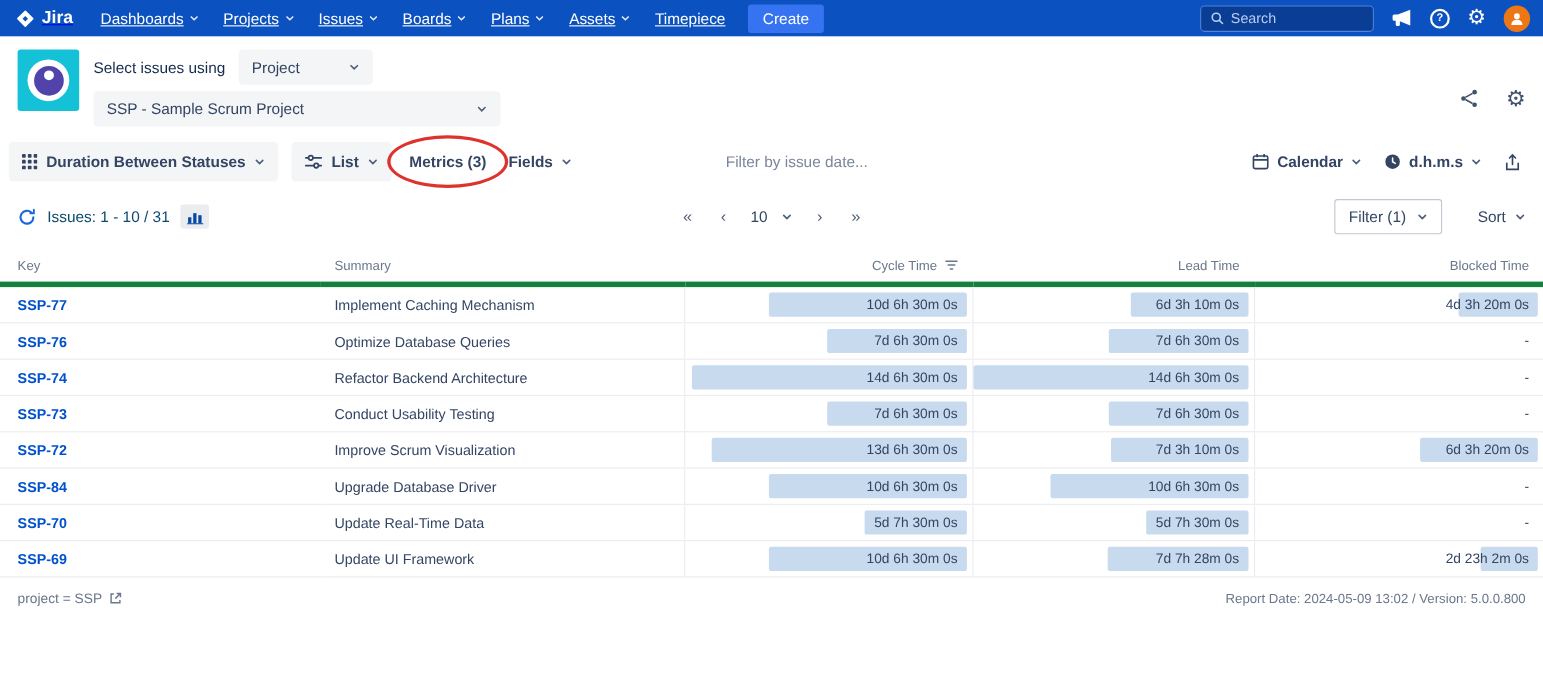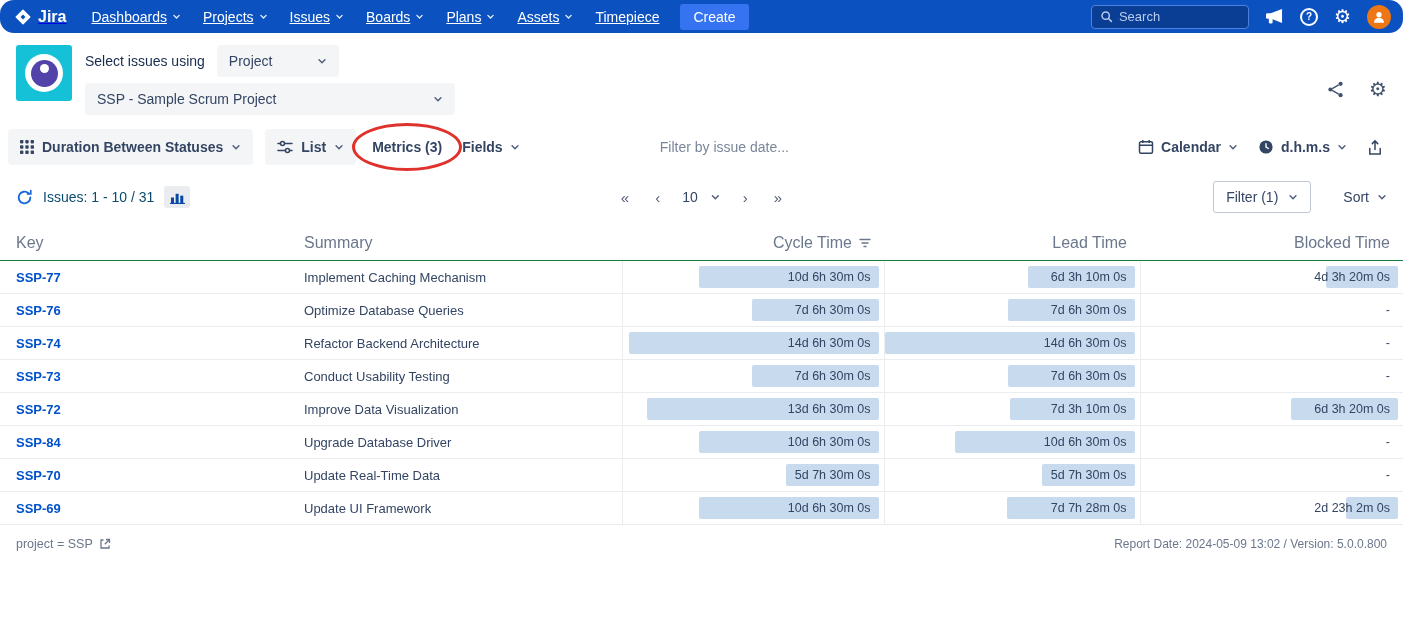--- a/index.html
+++ b/index.html
@@ -2,21 +2,21 @@
 <html><head>
 <meta charset="utf-8">
 <style>
   * { box-sizing: border-box; margin: 0; padding: 0; }
   html,body { width:1403px; height:621px; overflow:hidden; }
   body { font-family:"Liberation Sans", sans-serif; background:#fff; color:#172B4D; font-size:14px; }
   button { font-family:inherit; border:none; background:none; cursor:pointer; color:inherit; font-size:inherit; }
   input { font-family:inherit; }
 
   
-  .navbar { height:33px; background:#0b52c0; display:flex; align-items:center; padding:0 12px; color:#fff;border-radius:14px; }
+  .navbar { height:33px; background:#0b52c0; display:flex; align-items:center; padding:0 12px; color:#fff; }
   .brand { display:flex; align-items:center; gap:6px; padding:0 14px 0 2px; }
   .brand-name { font-size:16px; font-weight:700; color:#fff; }
   .nav-item { display:flex; align-items:center; gap:5px; padding:0 11px; height:33px; color:#fff; font-weight:500; }
   .nav-item svg { opacity:.9; }
   .create-btn { background:#3573f0; color:#fff; border-radius:3px; padding:5px 13px; font-weight:500; margin-left:10px; }
   .nav-right { margin-left:auto; display:flex; align-items:center; gap:16px; }
   .search-box { width:158px; height:24px; background:#0a3d94; border:1px solid #4d82dd; border-radius:4px; display:flex; align-items:center; gap:6px; padding:0 8px; }
   .search-box input { flex:1; background:transparent; border:none; outline:none; color:#dbe6f8; font-size:13px; width:100px; }
   .search-box input::placeholder { color:#b9cdf0; }
   .nav-icon-btn { display:flex; align-items:center; justify-content:center; color:#fff; }
@@ -56,21 +56,21 @@
   .chart-btn { background:#EBECF0; border-radius:3px; width:26px; height:22px; display:flex; align-items:center; justify-content:center; }
   .pagination { position:absolute; left:50%; transform:translateX(-50%); display:flex; align-items:center; gap:18px; color:#505F79; }
   .pg-arrow { font-size:15px; color:#505F79; padding:2px 4px; }
   .page-size { display:inline-flex; align-items:center; gap:13px; color:#344563; }
   .issues-right { margin-left:auto; display:flex; align-items:center; gap:32px; }
   .filter-btn { border:1px solid #C1C7D0; border-radius:3px; background:#fff; height:32px; display:inline-flex; align-items:center; gap:10px; padding:0 12px; color:#344563; }
   .sort-btn { display:inline-flex; align-items:center; gap:8px; color:#344563; }
 
   
   table { width:1403px; border-collapse:collapse; table-layout:fixed; }
-  thead th { color:#6B778C; font-size:16px; font-weight:400; text-align:left; padding:9px 13px 8px 16px; border-bottom:1px solid #15803d; }
+  thead th { color:#6B778C; font-size:12px; font-weight:400; text-align:left; padding:9px 13px 8px 16px; border-bottom:5px solid #15803d; }
   th.num { text-align:right; }
   .th-flex { display:flex; justify-content:flex-end; align-items:center; gap:7px; }
   tbody td { border-top:1px solid #EBECF0; height:33px; }
   tbody tr:last-child td { border-bottom:1px solid #EBECF0; }
   td.c-key a { color:#0052CC; text-decoration:none; font-weight:600; font-size:13px; padding-left:16px; }
   td.c-sum { color:#344563; font-size:13px; padding-left:13px; }
   td.c-dur { border-left:1px solid #EBECF0; padding:0; }
   .cellwrap { position:relative; height:32px; }
   .bar { position:absolute; right:5px; top:5px; height:22px; background:#c7daee; border-radius:2px; }
   .val { position:absolute; right:13px; top:0; line-height:32px; font-size:12.5px; color:#344563; white-space:nowrap; }
@@ -443,21 +443,21 @@
           </div>
         </td>
         <td class="c-dur">
           <div class="cellwrap">
             <span class="val">-</span>
           </div>
         </td>
       </tr>
       <tr>
         <td class="c-key"><a href="#">SSP-72</a></td>
-        <td class="c-sum">Improve Data Visualization</td>
+        <td class="c-sum">Improve Scrum Visualization</td>
         <td class="c-dur">
           <div class="cellwrap">
             <span class="bar" style="width: 232px;"></span>
             <span class="val">13d 6h 30m 0s</span>
           </div>
         </td>
         <td class="c-dur">
           <div class="cellwrap">
             <span class="bar" style="width: 125px;"></span>
             <span class="val">7d 3h 10m 0s</span>

